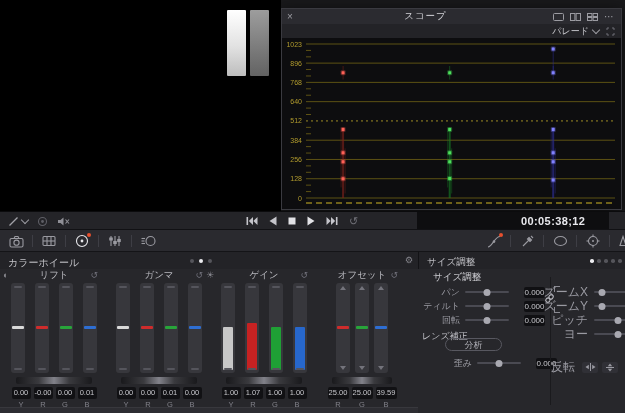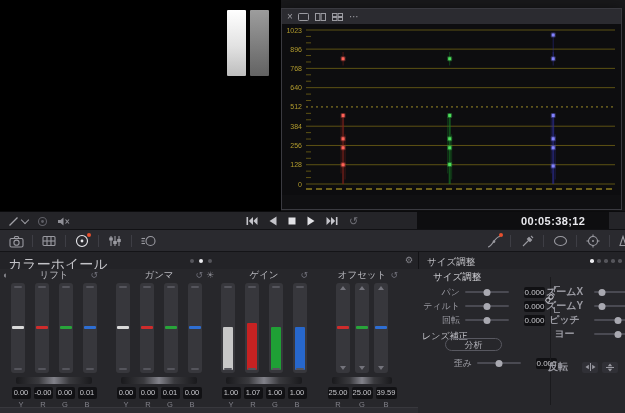--- a/index.html
+++ b/index.html
@@ -40,21 +40,21 @@
   
   #palette-toolbar{left:0;top:229px;width:625px;height:22px;background:#2a2a2f;border-top:1px solid #111114;box-sizing:border-box;}
   .pt-group{position:absolute;top:0;height:22px;display:flex;align-items:center;}
   .icon-btn{width:26px;height:22px;display:flex;align-items:center;justify-content:center;position:relative;}
   .icon-btn svg{stroke:#9a9aa1;fill:none;stroke-width:1.1;display:block;}
   .icon-btn.sel svg{stroke:#e9e9ed;}
   .badge{position:absolute;top:3px;right:4px;width:4px;height:4px;border-radius:50%;background:#e8502e;}
   .pt-sep{width:1px;height:12px;background:#3e3e45;margin:0 3px;}
   
   #palette-header{left:0;top:251px;width:625px;height:18px;background:#232327;border-top:1px solid #141417;box-sizing:border-box;}
-  #wheels-title{position:absolute;left:8px;top:4px;font-size:14px;color:#c3c3c8;font-family:Liberation Serif, serif;}
+  #wheels-title{position:absolute;left:8px;top:4px;font-size:10px;color:#c3c3c8;font-family:Liberation Serif, serif;}
   .dots{position:absolute;display:flex;align-items:center;gap:5px;}
   .dot{width:4px;height:4px;border-radius:50%;background:#55555b;}
   .dot.on{background:#ececf0;}
   #primary-bars-btn{position:absolute;left:330px;top:4px;display:flex;align-items:center;gap:5px;font-size:9.5px;color:#c6c6cb;}
   #wheel-gear{position:absolute;left:405px;top:3px;font-size:9px;color:#84848b;}
   #sizing-title{position:absolute;left:427px;top:4px;font-size:9.5px;color:#c3c3c8;}
   #v-divider{left:418px;top:251px;width:1px;height:162px;background:#131316;}
   
   #content{left:0;top:269px;width:625px;height:144px;background:#27272b;}
   #wheels-panel{position:absolute;left:0;top:0;width:418px;height:144px;}
@@ -94,21 +94,21 @@
   .sl-label{width:41px;text-align:right;font-size:9px;color:#9a9aa2;flex:none;}
   .sl-track{width:44px;height:2px;background:#4a4a52;border-radius:1px;position:relative;margin-left:5px;flex:none;}
   .sl-knob{position:absolute;top:-2.5px;width:7px;height:7px;border-radius:50%;background:#a9a9b1;transform:translateX(-50%);}
   .sl-value{width:21px;height:11px;margin-left:15px;background:#101013;border-radius:2px;font-size:8px;line-height:11px;text-align:center;color:#c9c9ce;flex:none;}
   #lens-title{position:absolute;left:3px;top:61px;font-size:9px;color:#c3c3c9;}
   #analyze-btn{position:absolute;left:26px;top:69px;width:57px;height:13px;border:1px solid #585860;border-radius:8px;
     font-size:9px;line-height:13px;text-align:center;color:#b4b4bb;box-sizing:border-box;}
   #distortion-row{position:absolute;left:12px;top:87px;width:134px;}
   #col-divider{position:absolute;left:131px;top:8px;height:128px;width:1px;background:#1a1a1d;}
   #sizing-right-rows{position:absolute;left:122px;top:16px;width:210px;}
-  .sr-label{width:47px;text-align:center;font-size:10px;color:#9a9aa2;flex:none;font-weight:bold;}
+  .sr-label{width:47px;text-align:right;font-size:12px;color:#9a9aa2;flex:none;}
   .sr-track{width:70px;height:2px;background:#4a4a52;border-radius:1px;position:relative;margin-left:6px;flex:none;}
   .bracket{position:absolute;width:5px;height:5px;left:135px;}
   #bracket-top{top:17px;border-left:1px solid #8a8a92;border-top:1px solid #8a8a92;}
   #bracket-bottom{top:38px;border-left:1px solid #8a8a92;border-bottom:1px solid #8a8a92;}
   #link-icon{position:absolute;left:125px;top:24px;}
   #flip-row{position:absolute;left:122px;top:72px;display:flex;align-items:center;height:12px;margin-top:20px;}
   #flip-row .sr-label{width:34px;}
   .flip-btn{width:16px;height:11px;background:#303036;border-radius:2px;margin-left:7px;display:flex;align-items:center;justify-content:center;}
   .flip-btn svg{display:block;}
 </style>
@@ -120,36 +120,46 @@
     <div id="video-strips" class="abs">
       <div class="s1"></div>
       <div class="s2"></div>
     </div>
   </div>
 </div>
 
 <div id="scope-window" class="abs">
   <div class="sc-titlebar">
     <span class="sc-close">×</span>
+    <span class="sc-title">スコープ</span>
     <span class="sc-icons">
       <svg width="11" height="8" viewBox="0 0 11 8">
           <rect x="0.5" y="0.5" width="10" height="7" rx="1" stroke="#9b9ba1" fill="none"></rect>
         </svg>
       <svg width="11" height="8" viewBox="0 0 11 8">
           <rect x="0.5" y="0.5" width="4.4" height="7" stroke="#9b9ba1" fill="none"></rect>
           <rect x="6.1" y="0.5" width="4.4" height="7" stroke="#9b9ba1" fill="none"></rect>
         </svg>
       <svg width="11" height="8" viewBox="0 0 11 8">
           <rect x="0.5" y="0.5" width="4.4" height="3" stroke="#9b9ba1" fill="none"></rect>
           <rect x="6.1" y="0.5" width="4.4" height="3" stroke="#9b9ba1" fill="none"></rect>
           <rect x="0.5" y="4.5" width="4.4" height="3" stroke="#9b9ba1" fill="none"></rect>
           <rect x="6.1" y="4.5" width="4.4" height="3" stroke="#9b9ba1" fill="none"></rect>
         </svg>
       <span class="sc-more">⋯</span>
     </span>
+  </div>
+  <div class="sc-modebar">
+    <span class="mode-select">
+      <span>パレード</span>
+        <span class="chev"></span>
+    </span>
+    <svg width="9" height="9" viewBox="0 0 9 9">
+      <path d="M1,3 V1 H3 M6,1 H8 V3 M8,6 V8 H6 M3,8 H1 V6" stroke="#6f6f76" fill="none" stroke-width="1"></path>
+    </svg>
   </div>
   <svg id="scope-plot" width="339" height="171" viewBox="0 0 339 171">
       <line x1="24" x2="333" y1="6" y2="6" stroke="#5d5214" stroke-width="1"></line>
       <text x="20" y="8.5" text-anchor="end" font-size="7" fill="#b19b2d">1023</text>
       <line x1="24" x2="29" y1="12.422939068100359" y2="12.422939068100359" stroke="#5d5214" stroke-width="1"></line>
       <line x1="24" x2="29" y1="18.845878136200717" y2="18.845878136200717" stroke="#5d5214" stroke-width="1"></line>
       <line x1="24" x2="333" y1="25.118279569892472" y2="25.118279569892472" stroke="#5d5214" stroke-width="1"></line>
       <text x="20" y="27.618279569892472" text-anchor="end" font-size="7" fill="#b19b2d">896</text>
       <line x1="24" x2="29" y1="31.54121863799283" y2="31.54121863799283" stroke="#5d5214" stroke-width="1"></line>
       <line x1="24" x2="29" y1="37.96415770609319" y2="37.96415770609319" stroke="#5d5214" stroke-width="1"></line>

